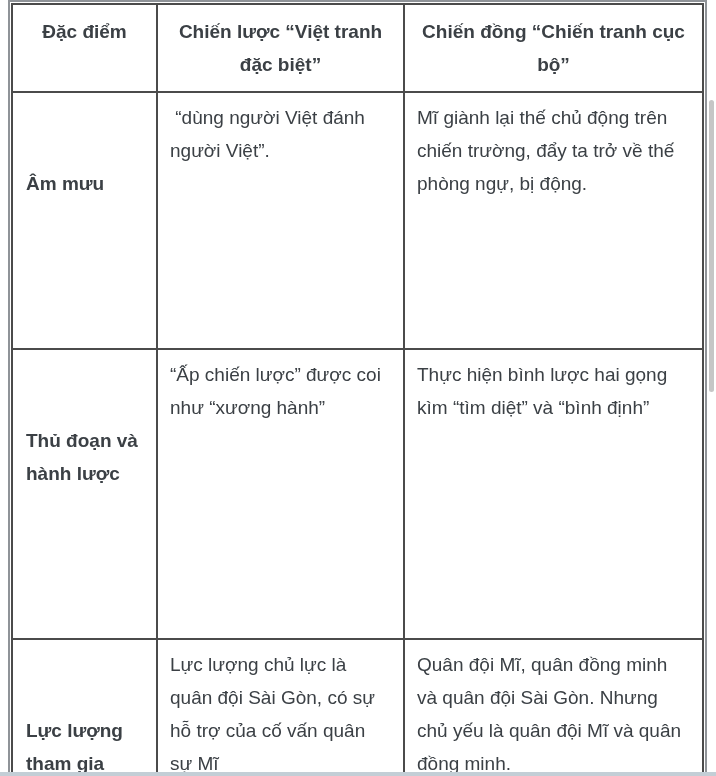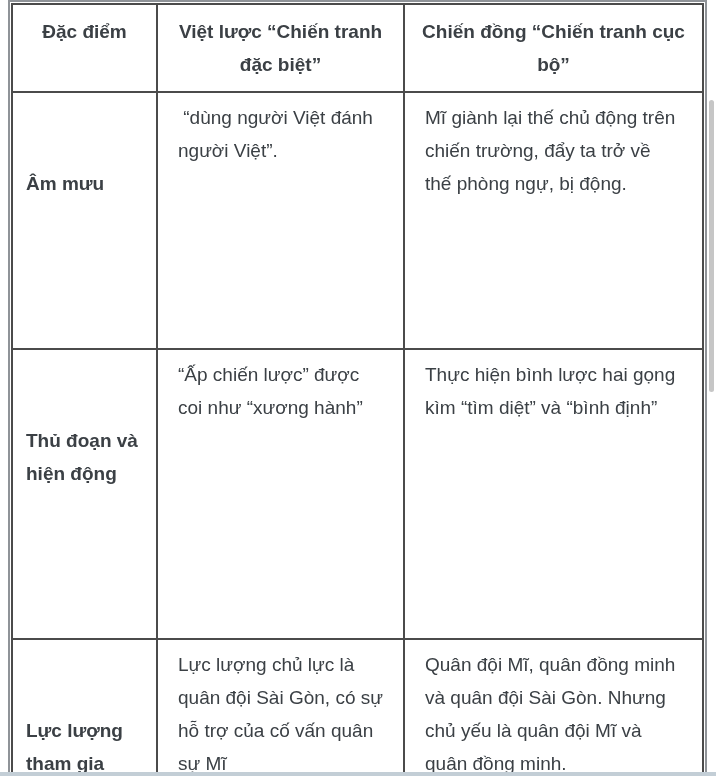--- a/index.html
+++ b/index.html
@@ -35,21 +35,21 @@
     line-height: 33px;
     overflow: hidden;
   }
   th {
     font-weight: 700;
     text-align: center;
     padding: 10px 8px;
     color: #3b4045;
   }
   td {
-    padding: 8px 20px;
+    padding: 8px 12px;
     text-align: left;
     white-space: pre-wrap;
   }
   td.feat {
     font-weight: 700;
     padding-left: 13px;
     padding-right: 8px;
   }
   .feat-extra {
     margin-top: 8px;
@@ -82,36 +82,36 @@
 <div class="table-wrap">
   <table class="compare">
     <colgroup>
       <col style="width:145px">
       <col style="width:247px">
       <col style="width:299px">
     </colgroup>
     <thead>
       <tr class="hrow">
         <th>Đặc điểm</th>
-        <th>Việt lược “Chiến tranh đặc biệt”</th>
+        <th>Chiến lược “Việt tranh đặc biệt”</th>
         <th>Chiến đồng “Chiến tranh cục bộ”</th>
       </tr>
     </thead>
     <tbody>
       <tr class="r0">
         <td class="feat">
           <div>Âm mưu</div>
           <div class="feat-extra"></div>
         </td>
         <td> “dùng người Việt đánh người Việt”.</td>
         <td>Mĩ giành lại thế chủ động trên chiến trường, đẩy ta trở về thế phòng ngự, bị động.</td>
       </tr>
       <tr class="r1">
         <td class="feat">
-          <div>Thủ đoạn và hiện động</div>
+          <div>Thủ đoạn và hành lược</div>
           <div class="feat-extra"></div>
         </td>
         <td>“Ấp chiến lược” được coi như “xương hành”</td>
         <td>Thực hiện bình lược hai gọng kìm “tìm diệt” và “bình định”</td>
       </tr>
       <tr class="r2">
         <td class="feat">
           <div>Lực lượng tham gia</div>
           <div class="feat-extra"></div>
         </td>

